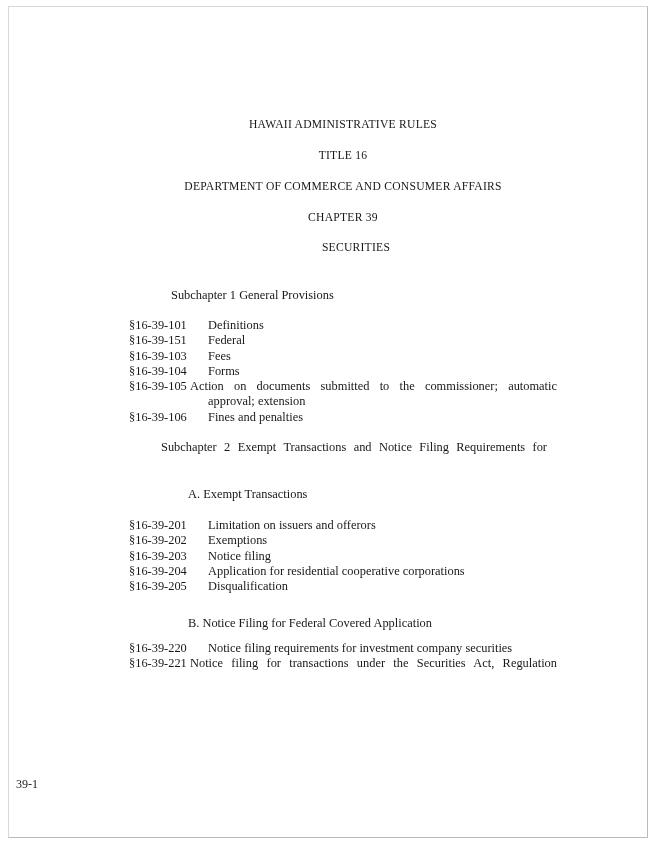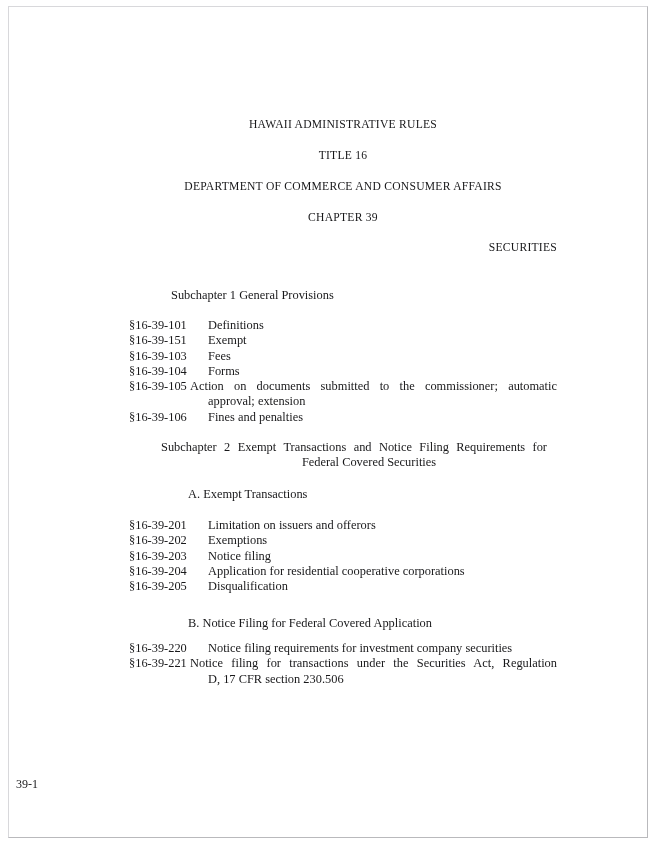--- a/index.html
+++ b/index.html
@@ -49,21 +49,21 @@
   .title-line {
     text-align: center;
     font-size: 11.6px;
     letter-spacing: 0.25px;
     white-space: nowrap;
   }
   .t1 { position: absolute; left: 0; top: 118px;  width: 428px; }
   .t2 { position: absolute; left: 0; top: 149px;  width: 428px; }
   .t3 { position: absolute; left: -23px; top: 180px; width: 474px; }
   .t4 { position: absolute; left: 0; top: 211px;  width: 428px; }
-  .t5 { position: absolute; left: 0; top: 241px;  width: 428px; text-align: right; }
+  .t5 { position: absolute; left: 13px; top: 241px;  width: 428px; }
 
   
   .subchapter {
     position: absolute;
     font-size: 12.4px;
     line-height: 15.2px;
   }
   .sub1 { left: 42px; top: 288px; white-space: nowrap; }
 
   .sub2 {
@@ -170,21 +170,21 @@
 
     <div class="subchapter sub1">Subchapter 1  General Provisions</div>
 
     <div class="section-list sl-1">
       <div class="row">
         <span class="num">§16-39-101</span>
         <span class="ttl">Definitions</span>
       </div>
       <div class="row">
         <span class="num">§16-39-151</span>
-        <span class="ttl">Exempt</span>
+        <span class="ttl">Federal</span>
       </div>
       <div class="row">
         <span class="num">§16-39-103</span>
         <span class="ttl">Fees</span>
       </div>
       <div class="row">
         <span class="num">§16-39-104</span>
         <span class="ttl">Forms</span>
       </div>
       <div class="row tall">
@@ -195,21 +195,20 @@
         </span>
       </div>
       <div class="row">
         <span class="num">§16-39-106</span>
         <span class="ttl">Fines and penalties</span>
       </div>
     </div>
 
     <div class="subchapter sub2">
       <span class="l1">Subchapter 2  Exempt Transactions and Notice Filing Requirements for</span>
-      <span class="l2">Federal Covered Securities</span>
     </div>
 
     <div class="letter-head lh-a">A.  Exempt Transactions</div>
 
     <div class="section-list sl-2">
       <div class="row">
         <span class="num">§16-39-201</span>
         <span class="ttl">Limitation on issuers and offerors</span>
       </div>
       <div class="row">
@@ -234,21 +233,20 @@
 
     <div class="section-list sl-3">
       <div class="row">
         <span class="num">§16-39-220</span>
         <span class="ttl">Notice filing requirements for investment company securities</span>
       </div>
       <div class="row tall">
         <span class="num">§16-39-221</span>
         <span class="ttl wrap">
           <span class="first">Notice filing for transactions under the Securities Act, Regulation</span>
-          <span class="cont">D, 17 CFR section 230.506</span>
         </span>
       </div>
     </div>
 
   </div>
 
   <div class="folio">39-1</div>
 </div>
 
 </body></html>

